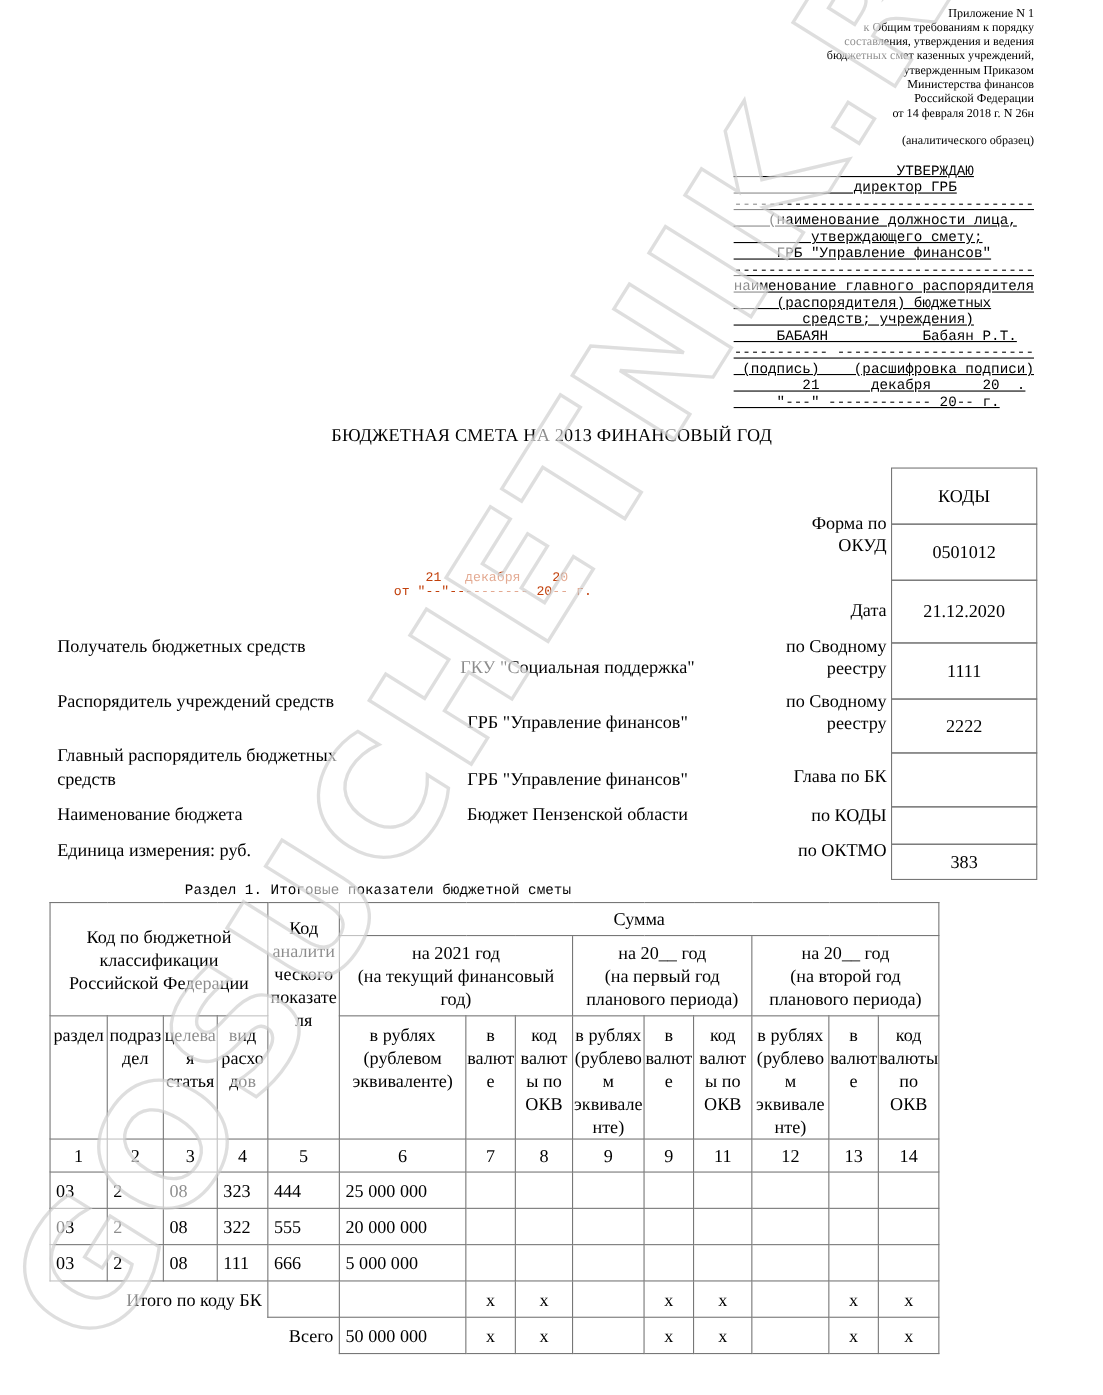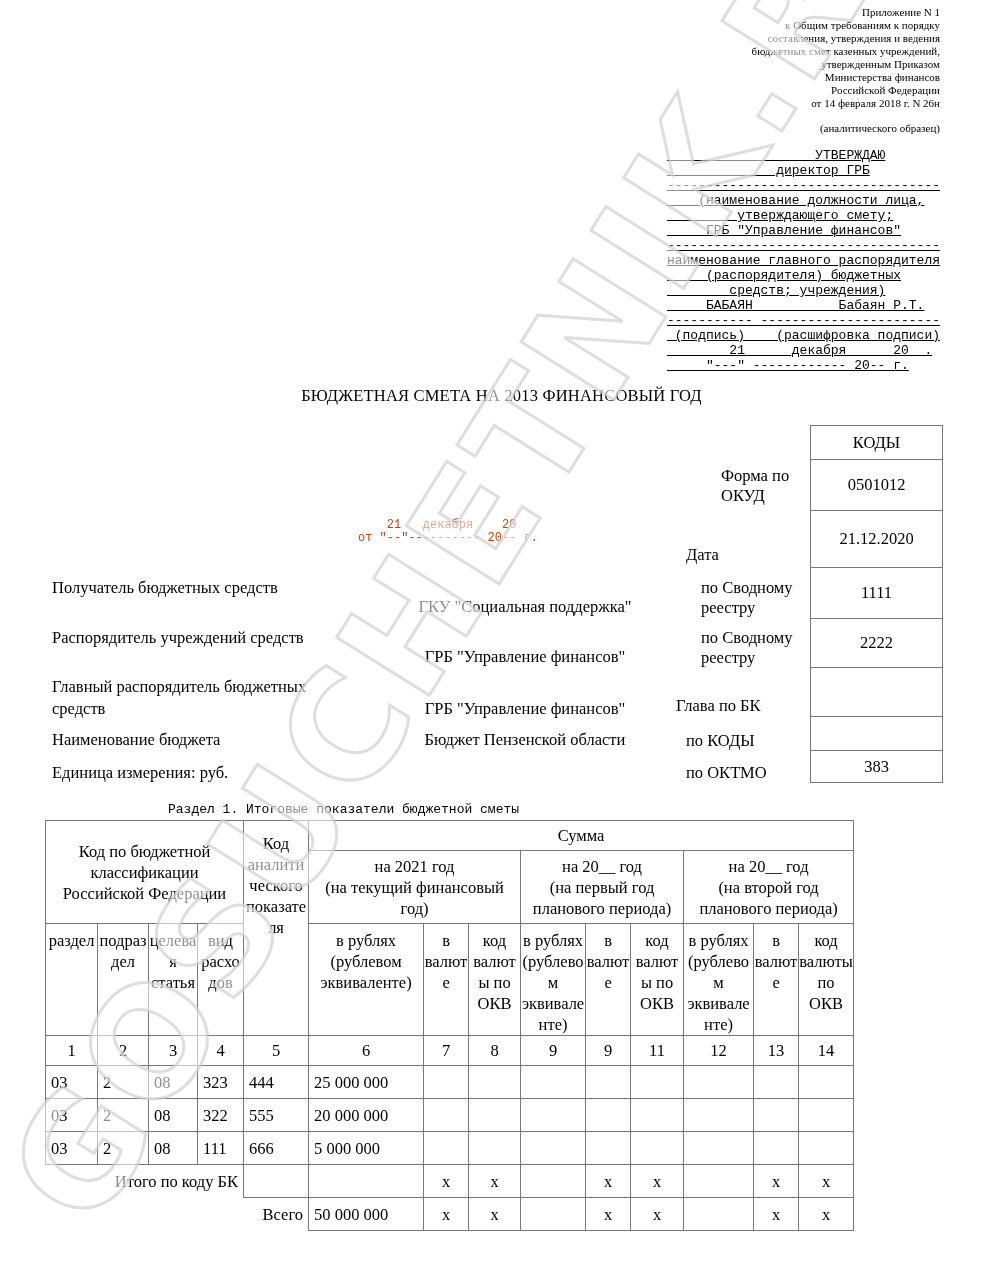--- a/index.html
+++ b/index.html
@@ -17,21 +17,21 @@
   
   pre.mono{font-family:"Liberation Mono","DejaVu Sans Mono",monospace;margin:0;white-space:pre;}
   .approve{position:absolute;right:63px;top:148px;font-size:13px;line-height:15px;text-decoration:underline;}
   .dateline{position:absolute;left:358px;top:519px;font-size:12px;line-height:13px;color:#c2410c;}
   .sec-title{position:absolute;left:168px;top:802px;font-size:13px;line-height:15px;}
   
   .doc-title{position:absolute;left:0;top:386px;width:100%;text-align:center;font-size:16.5px;letter-spacing:0.2px;}
   
   .lbl{position:absolute;font-size:16.5px;line-height:22px;}
   .val{position:absolute;left:380px;width:290px;text-align:center;font-size:16.5px;line-height:22px;}
-  .rlbl{position:absolute;font-size:16.5px;line-height:20px;}
+  .rlbl{position:absolute;text-align:right;font-size:16.5px;line-height:20px;}
   
   .codes{position:absolute;left:810px;top:425px;width:133px;}
   .codes .c-row{box-sizing:border-box;border:1px solid #777;margin-top:-1px;width:133px;
       display:flex;align-items:center;justify-content:center;font-size:16.5px;}
   .codes .c-row:first-child{margin-top:0;}
   
   table.sum{position:absolute;left:45px;top:820px;width:808px;border-collapse:collapse;table-layout:fixed;
       font-size:16.5px;}
   table.sum td{border:1px solid #777;padding:0;line-height:21px;overflow-wrap:break-word;word-wrap:break-word;
       text-align:center;vertical-align:middle;}
@@ -96,21 +96,21 @@
 
   <div class="rlbl" style="right:197px;top:466px;width:85px;">Форма по ОКУД</div>
   <div class="rlbl" style="right:197px;top:545px;width:120px;">Дата</div>
   <div class="rlbl" style="right:197px;top:578px;width:105px;">по Сводному реестру</div>
   <div class="rlbl" style="right:197px;top:628px;width:105px;">по Сводному реестру</div>
   <div class="rlbl" style="right:197px;top:696px;width:130px;">Глава по БК</div>
   <div class="rlbl" style="right:197px;top:731px;width:120px;">по КОДЫ</div>
   <div class="rlbl" style="right:197px;top:763px;width:120px;">по ОКТМО</div>
 
   <div class="codes">
-    <div class="c-row" style="height:35px;">КОДЫ</div>
+    <div class="c-row" style="height:52px;">КОДЫ</div>
     <div class="c-row" style="height:52px;">0501012</div>
     <div class="c-row" style="height:58px;">21.12.2020</div>
     <div class="c-row" style="height:52px;">1111</div>
     <div class="c-row" style="height:50px;">2222</div>
     <div class="c-row" style="height:50px;"></div>
     <div class="c-row" style="height:35px;"></div>
     <div class="c-row" style="height:33px;">383</div>
   </div>
 
   <pre class="mono sec-title">Раздел 1. Итоговые показатели бюджетной сметы</pre>

